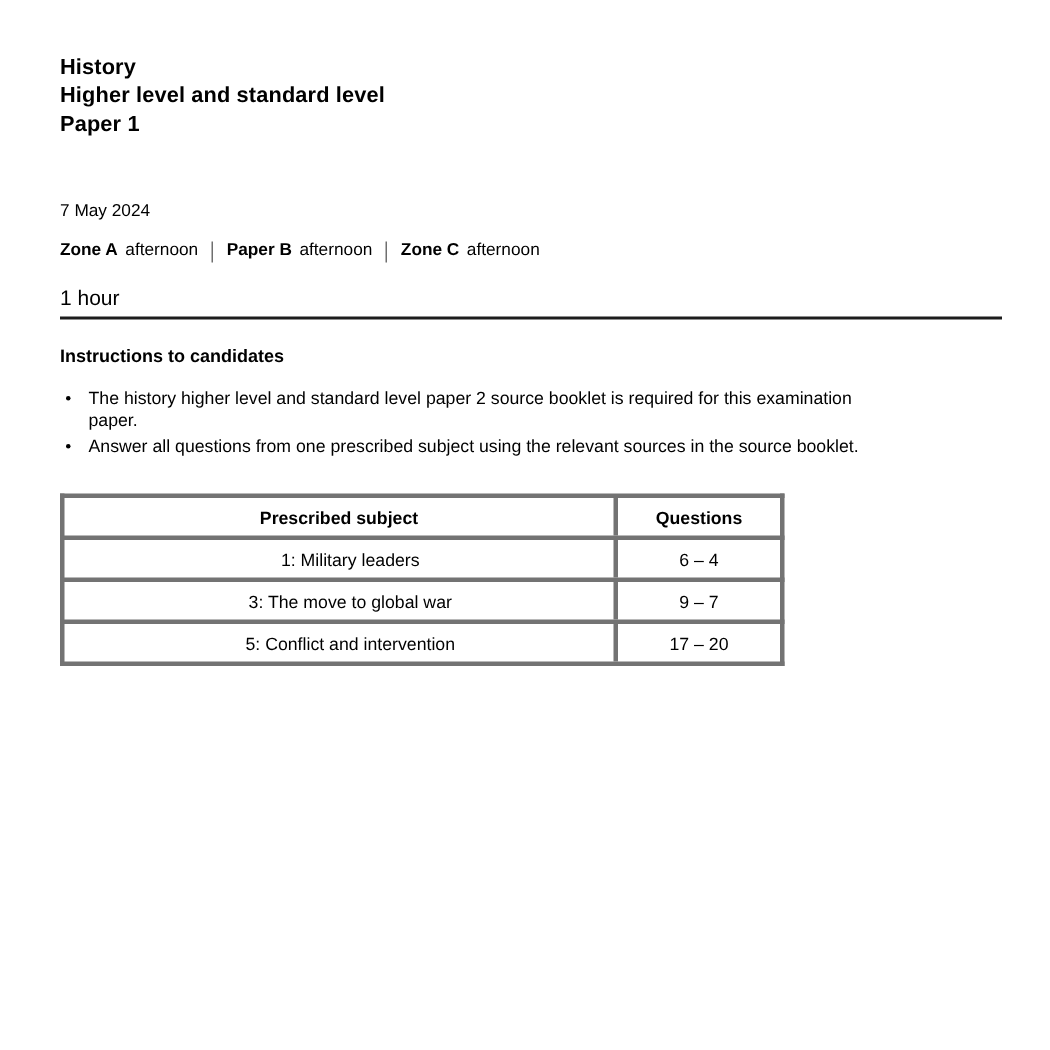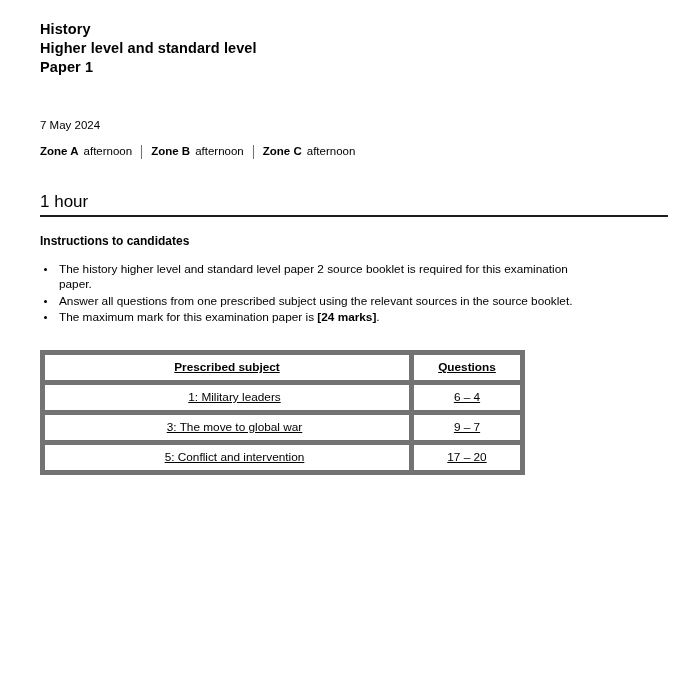--- a/index.html
+++ b/index.html
@@ -13,21 +13,21 @@
     font-family: "Liberation Sans", sans-serif;
     color: #000000;
     overflow: hidden;
   }
 
   .page {
     position: relative;
     width: 628px;
     height: 700px;
     box-sizing: border-box;
-    padding: 20px 32px 0 40px;
+    padding: 36px 32px 0 40px;
   }
 
   
   .title-block {
     font-weight: bold;
     font-size: 14.5px;
     line-height: 19px;
     letter-spacing: 0.1px;
   }
   .title-line { display: block; }
@@ -56,22 +56,22 @@
     width: 1px;
     height: 14px;
     background: #6f6f6f;
     margin: 0 9px;
     position: relative;
     top: 1px;
   }
 
   
   .duration {
-    margin-top: 36px;
-    font-size: 17px;
+    margin-top: 16px;
+    font-size: 14px;
     line-height: 14px;
   }
   .rule {
     margin-top: 6px;
     width: 628px;
     height: 2px;
     background: #1c1c1c;
   }
 
   
@@ -112,26 +112,25 @@
     border-collapse: collapse;
     table-layout: fixed;
     border: 1.5px solid #000;
     font-size: 11.8px;
   }
   .subjects-table col.col-subject { width: 369px; }
   .subjects-table col.col-questions { width: 111px; }
 
   .subjects-table th,
   .subjects-table td {
-    border: 5px solid #737373;
+    border: 3px solid #737373;
     height: 25px;
     padding: 0;
     font-weight: normal;
     vertical-align: middle;
-    text-decoration: underline;
   }
   .subjects-table thead th {
     font-weight: bold;
     text-align: center;
   }
   .subjects-table td.subject-cell {
     text-align: center;
     padding-left: 15px;
   }
   .subjects-table td.questions-cell,
@@ -157,21 +156,21 @@
 
   <div class="exam-date">7 May 2024</div>
 
   <div class="zone-line">
     <span class="zone-item">
       <span class="zone-label">Zone A</span>
       <span class="zone-session">afternoon</span>
     </span>
     <span class="zone-sep"></span>
     <span class="zone-item">
-      <span class="zone-label">Zone B</span>
+      <span class="zone-label">Paper B</span>
       <span class="zone-session">afternoon</span>
     </span>
     <span class="zone-sep"></span>
     <span class="zone-item">
       <span class="zone-label">Zone C</span>
       <span class="zone-session">afternoon</span>
     </span>
   </div>
 
   <div class="duration">1 hour</div>
@@ -181,24 +180,20 @@
 
   <ul class="instructions-list">
     <li class="instruction-item">
       <span class="bullet"></span>
       <span>The history higher level and standard level paper 2 source booklet is required for this examination paper.</span>
     </li>
     <li class="instruction-item">
       <span class="bullet"></span>
       <span>Answer all questions from one prescribed subject using the relevant sources in the source booklet.</span>
     </li>
-    <li class="instruction-item">
-      <span class="bullet"></span>
-      <span>The maximum mark for this examination paper is </span><b>[24 marks]</b><span>.</span>
-    </li>
   </ul>
 
   <table class="subjects-table">
     <colgroup>
       <col class="col-subject">
       <col class="col-questions">
     </colgroup>
     <thead>
       <tr>
         <th class="subject-head">Prescribed subject</th>

